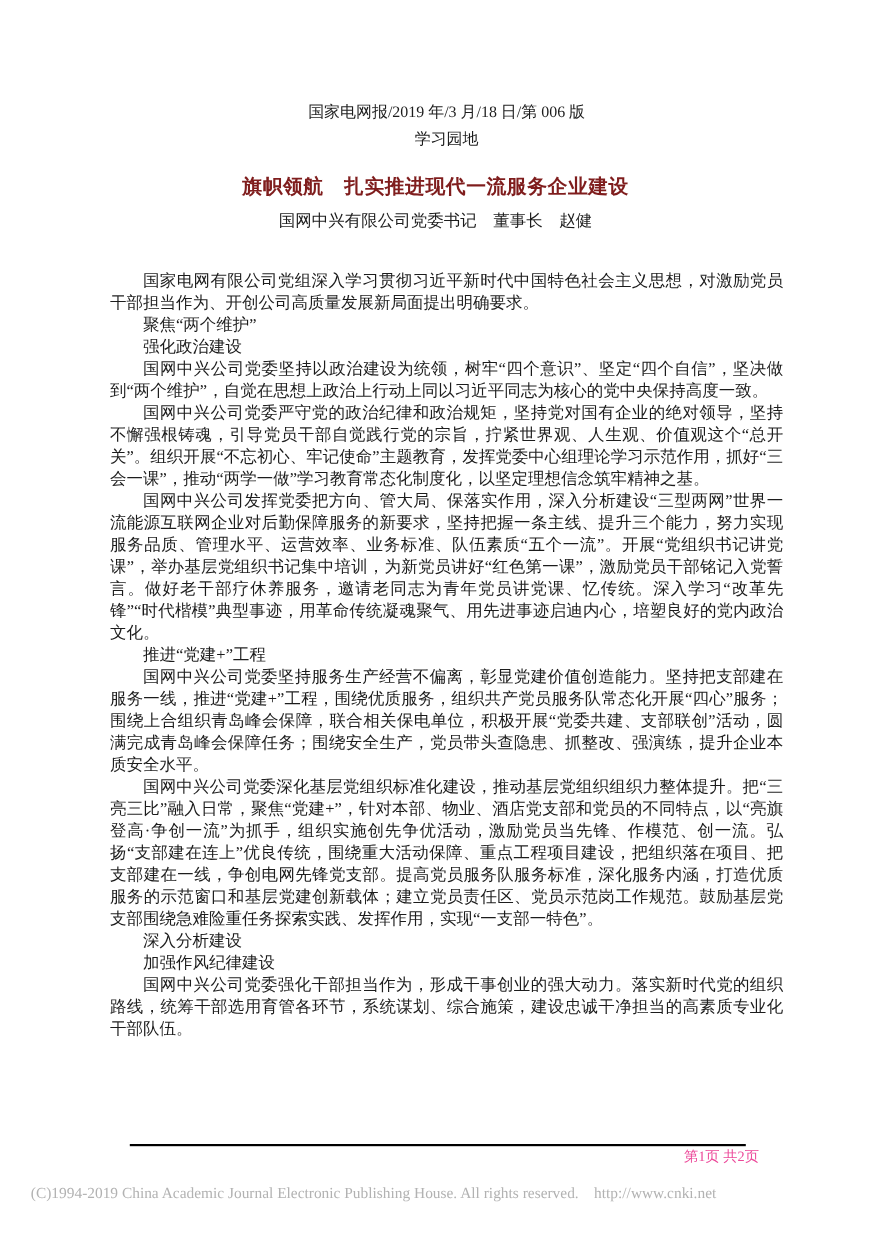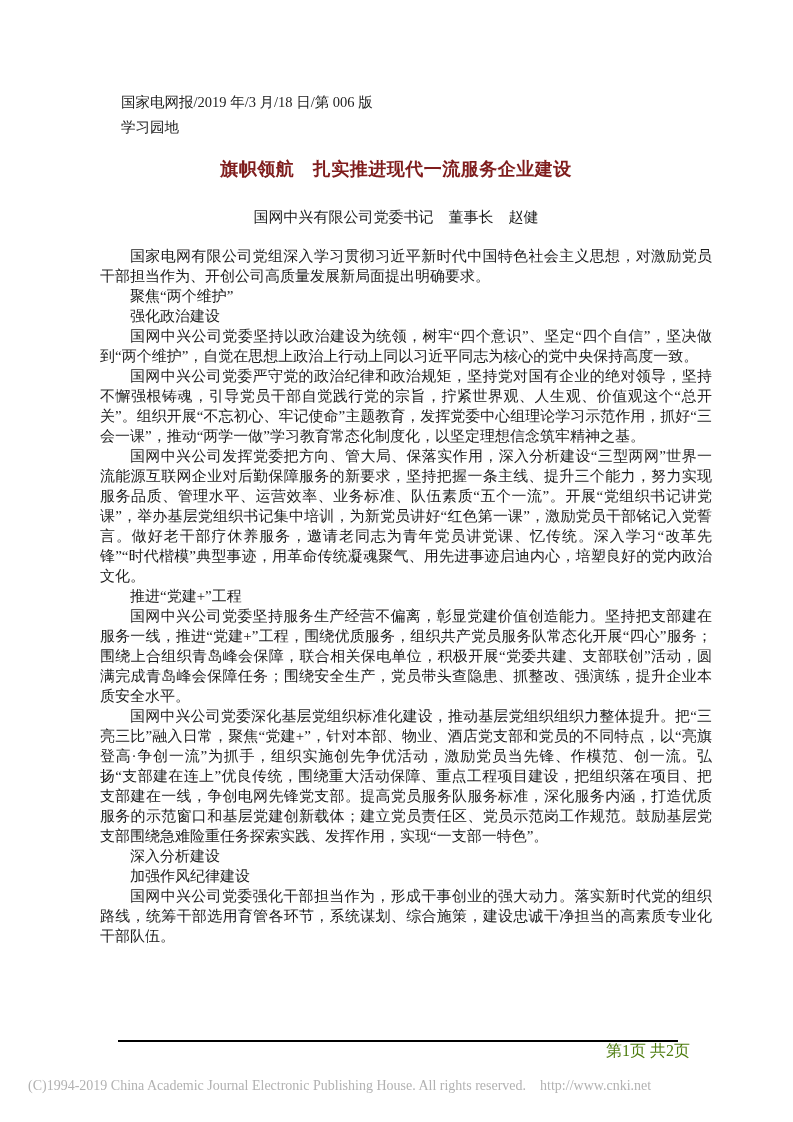--- a/index.html
+++ b/index.html
@@ -16,38 +16,37 @@
     color: #1c1c1c;
     overflow: hidden;
   }
   .meta {
     position: absolute;
     top: 90px;
     left: 100px;
     width: 612px;
     font-size: 14.5px;
     line-height: 25px;
-    text-align: left;
-    margin-left: 21px;
+    text-align: center;
   }
   .article-title {
     position: absolute;
     top: 154px;
     left: 90px;
     width: 612px;
     text-align: center;
     font-size: 18px;
     font-weight: bold;
     letter-spacing: 0.5px;
     color: #7f1d1d;
     line-height: 30px;
   }
   .article-byline {
     position: absolute;
-    top: 206px;
+    top: 190px;
     left: 90px;
     width: 612px;
     text-align: center;
     font-size: 15px;
     line-height: 22px;
   }
   .article-body {
     position: absolute;
     top: 246px;
     left: 100px;
@@ -65,23 +64,23 @@
     top: 1040px;
     left: 118px;
     width: 560px;
     height: 0;
     border-top: 2px solid #000000;
   }
   .page-indicator {
     position: absolute;
     top: 1043px;
     right: 103px;
-    font-size: 16px;
+    font-size: 13px;
     line-height: 16px;
-    color: #4d7c0f;
+    color: #ec4899;
   }
   .copyright {
     position: absolute;
     top: 1076px;
     left: 28px;
     width: 740px;
     font-size: 14px;
     line-height: 20px;
     color: #b2b2b2;
     white-space: nowrap;

